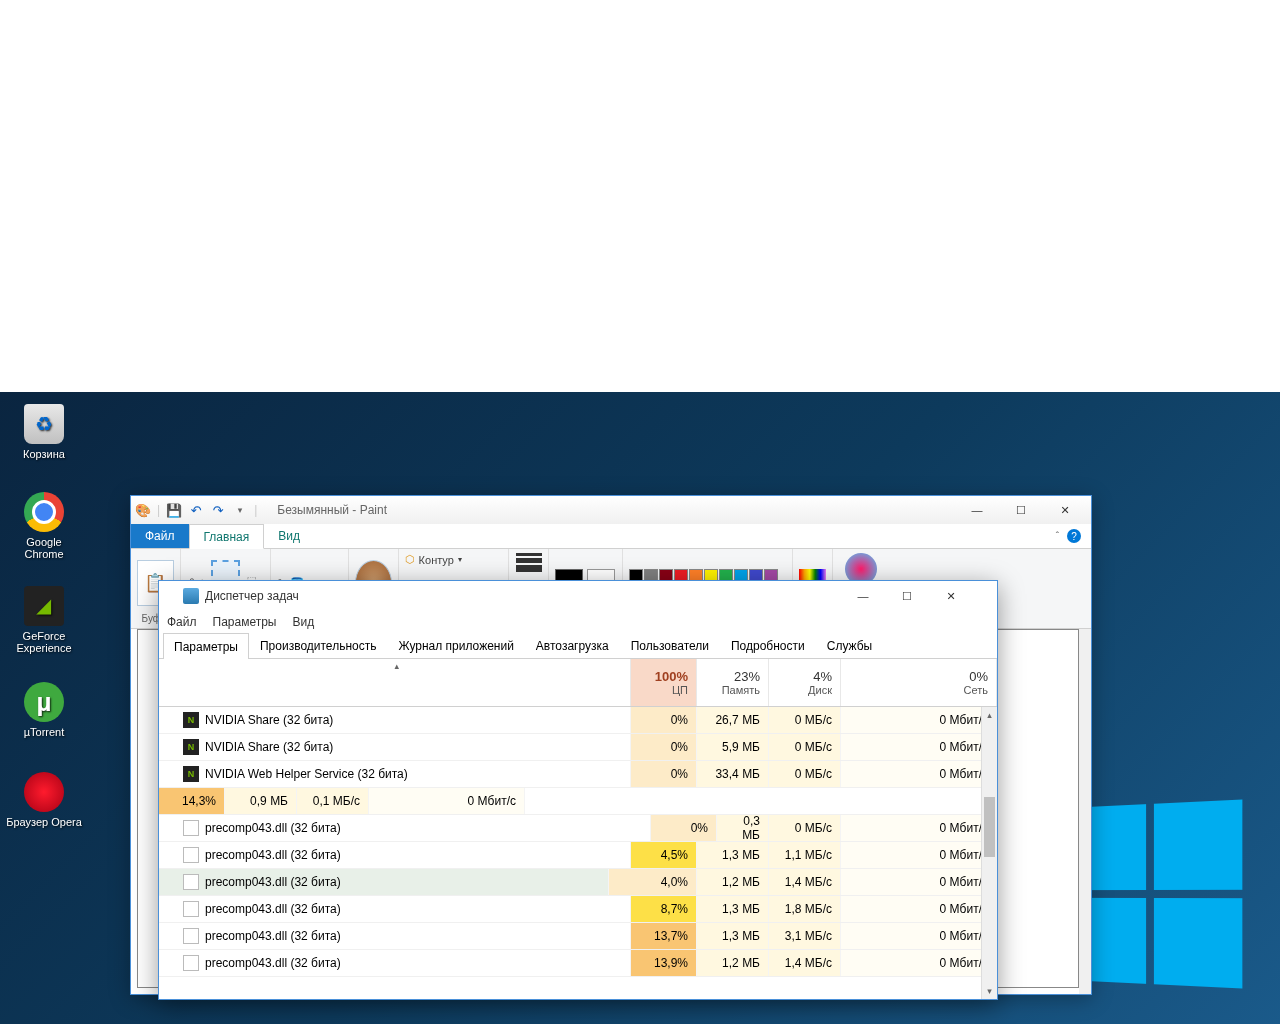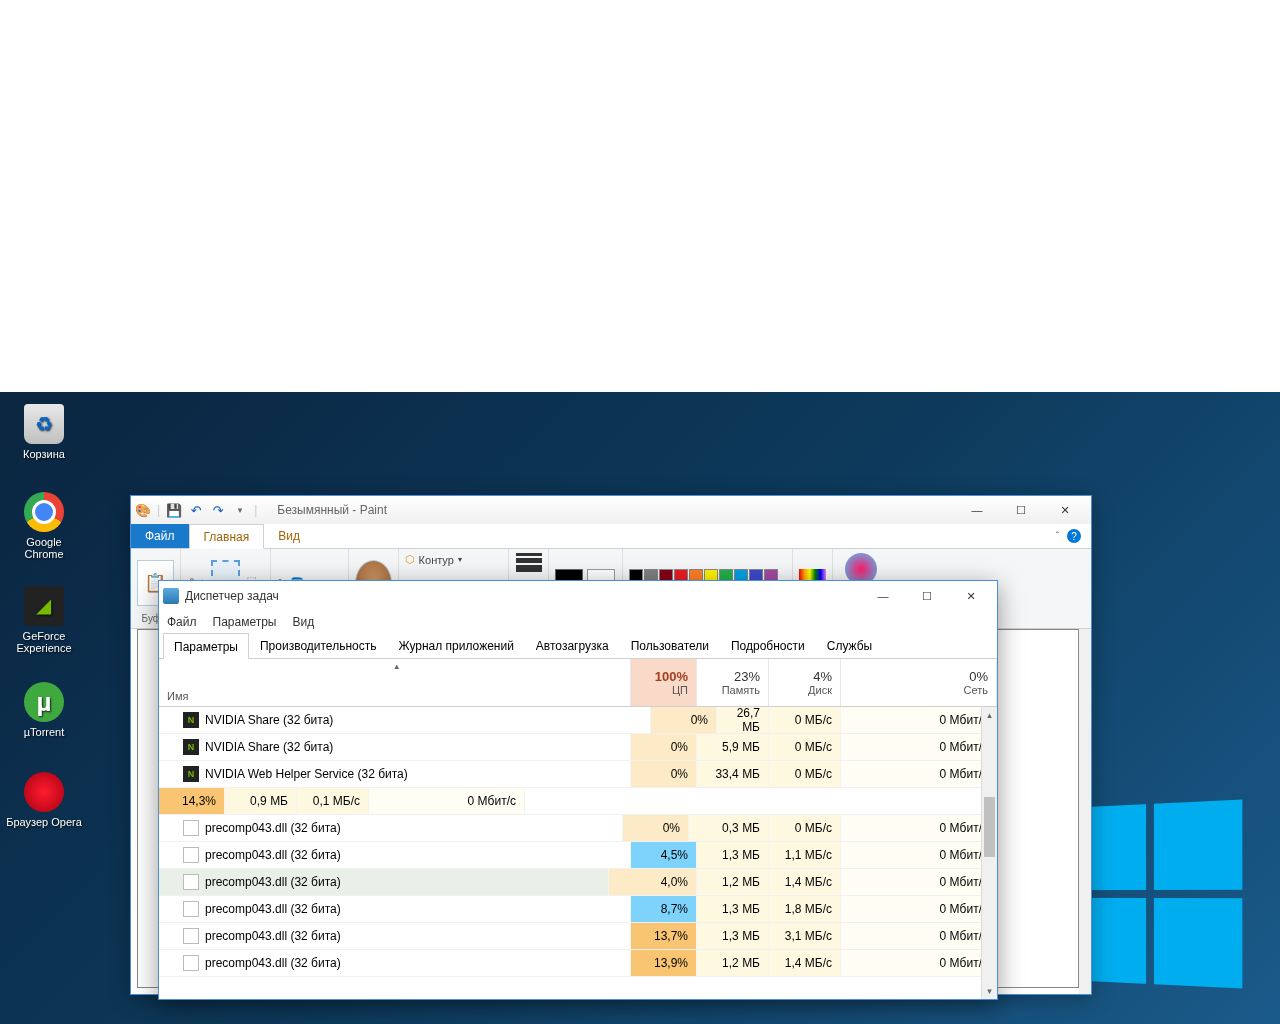--- a/index.html
+++ b/index.html
@@ -19,40 +19,40 @@
 
 
 .paint-window { position:absolute; left:130px; top:495px; width:962px; height:500px; background:#fff; border:1px solid #4a90d9; box-shadow:0 4px 20px rgba(0,0,0,0.3); }
 .paint-titlebar { height:28px; background:linear-gradient(#fff,#f0f0f0); display:flex; align-items:center; padding:0 4px; font-size:12px; color:#555; }
 .paint-titlebar .qat { display:flex; align-items:center; gap:6px; }
 .paint-titlebar .qat-icon { width:16px; height:16px; display:flex; align-items:center; justify-content:center; font-size:13px; }
 .paint-titlebar .title-text { margin-left:20px; color:#666; }
 .paint-titlebar .win-controls { margin-left:auto; display:flex; }
 .paint-titlebar .win-controls span { width:44px; height:28px; display:flex; align-items:center; justify-content:center; font-size:11px; color:#333; }
 .paint-tabs { height:25px; background:#fff; display:flex; border-bottom:1px solid #d0d0d0; }
-.paint-tab { padding:0 14px; font-size:12px; display:flex; align-items:center; color:#a16207; cursor:pointer; }
+.paint-tab { padding:0 14px; font-size:12px; display:flex; align-items:center; color:#0f766e; cursor:pointer; }
 .paint-tab.file { background:#1979ca; color:#fff; }
 .paint-tab.active { border:1px solid #d0d0d0; border-bottom:1px solid #fff; margin-bottom:-1px; background:#fff; }
 .paint-tabs .help { margin-left:auto; padding:0 10px; display:flex; align-items:center; gap:8px; }
 .paint-ribbon { height:80px; background:#f5f6f7; border-bottom:1px solid #d0d0d0; display:flex; align-items:stretch; font-size:11px; color:#444; }
 .ribbon-group { border-right:1px solid #e0e0e0; padding:4px 6px; display:flex; flex-direction:column; justify-content:space-between; text-align:center; }
 .ribbon-group .tools { display:flex; gap:4px; align-items:center; flex:1; }
 .ribbon-group .label { font-size:10px; color:#666; white-space:nowrap; overflow:hidden; }
 .rb-btn { min-width:20px; height:36px; display:flex; align-items:center; justify-content:center; font-size:18px; }
 .rb-btn.big { width:42px; height:46px; background:#fff; border:1px solid #b8cde0; flex-direction:column; }
 .color-sw { width:14px; height:14px; border:1px solid #888; }
 .color-palette { display:grid; grid-template-columns:repeat(10,14px); grid-auto-rows:14px; gap:1px; }
 .paint3d { display:flex; flex-direction:column; align-items:center; padding:4px 8px; font-size:10px; text-align:center; }
 .paint3d .icon3d { width:32px; height:32px; background:radial-gradient(#ff1b6b,#45caff); border-radius:50%; margin-bottom:2px; }
 .paint-canvas { position:absolute; top:133px; left:6px; right:12px; bottom:6px; background:#fff; border:1px solid #888; }
 .paint-scroll { position:absolute; right:0; top:133px; bottom:0; width:12px; background:#f0f0f0; }
 
 
 .tm-window { position:absolute; left:158px; top:580px; width:840px; height:420px; background:#fff; border:1px solid #4a90d9; box-shadow:0 6px 24px rgba(0,0,0,0.4); overflow:hidden; }
-.tm-titlebar { height:30px; display:flex; align-items:center; padding:0 4px; font-size:12px; color:#333; }
+.tm-titlebar { height:30px; display:flex; align-items:center; padding:0 24px; font-size:12px; color:#333; }
 .tm-titlebar .tm-icon { width:16px; height:16px; margin-right:6px; background:linear-gradient(#5aaae0,#2a7ab0); border-radius:2px; }
 .tm-titlebar .win-controls { margin-left:auto; display:flex; }
 .tm-titlebar .win-controls span { width:44px; height:30px; display:flex; align-items:center; justify-content:center; font-size:11px; color:#333; }
 .tm-menu { height:22px; display:flex; align-items:center; padding:0 8px; gap:16px; font-size:12px; color:#333; }
 .tm-tabs { height:26px; display:flex; border-bottom:1px solid #d0d0d0; padding-left:4px; }
 .tm-tab { padding:0 10px; font-size:12px; display:flex; align-items:center; border:1px solid transparent; border-bottom:none; cursor:pointer; }
 .tm-tab.active { border-color:#d0d0d0; background:#fff; margin-bottom:-1px; }
 .tm-header { display:flex; height:48px; border-bottom:1px solid #d0d0d0; font-size:11px; color:#555; }
 .tm-header .col { display:flex; flex-direction:column; justify-content:center; padding:4px 8px; border-right:1px solid #e8e8e8; }
 .tm-header .col.name { flex:1; justify-content:flex-end; position:relative; }
@@ -60,21 +60,21 @@
 .tm-header .col.metric { text-align:right; }
 .tm-header .pct { font-size:13px; color:#333; text-align:right; }
 .tm-header .col.cpu { background:#f9d9c8; }
 .tm-header .col.cpu .pct { color:#a04020; font-weight:600; }
 .tm-body { overflow:hidden; }
 .tm-row { display:flex; height:27px; align-items:center; font-size:12px; border-bottom:1px solid #f0f0f0; }
 .tm-row.sel { background:#e8f0e8; }
 .tm-row .cell { padding:0 8px; text-align:right; border-right:1px solid #f4f4f4; height:100%; display:flex; align-items:center; justify-content:flex-end; }
 .tm-row .cell.name { flex:1; text-align:left; justify-content:flex-start; gap:6px; padding-left:24px; }
 .tm-row .cell.cpu { background:#fdebc8; }
-.tm-row .cell.cpu.hi1 { background:#7dd3fc; }
+.tm-row .cell.cpu.hi1 { background:#fde047; }
 .tm-row .cell.cpu.hi2 { background:#f9c572; }
 .tm-row .cell.mem { background:#fff8e0; }
 .tm-row .cell.disk { background:#fff8e0; }
 .tm-row .cell.net { background:#fffdf4; }
 .proc-icon { width:16px; height:16px; display:inline-flex; align-items:center; justify-content:center; font-size:11px; border:1px solid #bbb; background:#fff; color:#666; flex-shrink:0; }
 .proc-icon.nv { background:#222; color:#76b900; border:none; font-size:9px; font-weight:bold; }
 .tm-scroll { position:absolute; right:0; top:126px; bottom:0; width:16px; background:#f0f0f0; border-left:1px solid #ddd; }
 .tm-scroll .thumb { position:absolute; left:2px; right:2px; top:90px; height:60px; background:#c0c0c0; }
 .tm-scroll .arr { position:absolute; left:0; right:0; height:16px; text-align:center; font-size:9px; color:#666; line-height:16px; }
 </style>
@@ -254,21 +254,20 @@
     <div class="tm-tab">Производительность</div>
     <div class="tm-tab">Журнал приложений</div>
     <div class="tm-tab">Автозагрузка</div>
     <div class="tm-tab">Пользователи</div>
     <div class="tm-tab">Подробности</div>
     <div class="tm-tab">Службы</div>
   </div>
   <div class="tm-header">
     <div class="col name" style="width:378px">
       <span class="sort-arrow">▴</span>
-      <span>Имя</span>
     </div>
     <div class="col metric cpu" style="width:66px">
       <div class="pct">100%</div>
       <div>ЦП</div>
     </div>
     <div class="col metric" style="width:72px">
       <div class="pct">23%</div>
       <div>Память</div>
     </div>
     <div class="col metric" style="width:72px">
@@ -280,21 +279,21 @@
       <div>Сеть</div>
     </div>
   </div>
   <div class="tm-body" id="tm-body">
       <div class="tm-row">
         <div class="cell name" style="width:378px">
           <span class="proc-icon nv">N</span>
           <span>NVIDIA Share (32 бита)</span>
         </div>
         <div class="cell cpu " style="width:66px">0%</div>
-        <div class="cell mem" style="width:52px">26,7 МБ</div>
+        <div class="cell mem" style="width:72px">26,7 МБ</div>
         <div class="cell disk" style="width:72px">0 МБ/с</div>
         <div class="cell net" style="width:156px">0 Мбит/с</div>
       </div>
       <div class="tm-row">
         <div class="cell name" style="width:378px">
           <span class="proc-icon nv">N</span>
           <span>NVIDIA Share (32 бита)</span>
         </div>
         <div class="cell cpu " style="width:66px">0%</div>
         <div class="cell mem" style="width:72px">5,9 МБ</div>
@@ -316,21 +315,21 @@
         <div class="cell mem" style="width:72px">0,9 МБ</div>
         <div class="cell disk" style="width:72px">0,1 МБ/с</div>
         <div class="cell net" style="width:156px">0 Мбит/с</div>
       </div>
       <div class="tm-row">
         <div class="cell name" style="width:378px">
           <span class="proc-icon "></span>
           <span>precomp043.dll (32 бита)</span>
         </div>
         <div class="cell cpu " style="width:66px">0%</div>
-        <div class="cell mem" style="width:80px">0,3 МБ</div>
+        <div class="cell mem" style="width:52px">0,3 МБ</div>
         <div class="cell disk" style="width:72px">0 МБ/с</div>
         <div class="cell net" style="width:156px">0 Мбит/с</div>
       </div>
       <div class="tm-row">
         <div class="cell name" style="width:378px">
           <span class="proc-icon "></span>
           <span>precomp043.dll (32 бита)</span>
         </div>
         <div class="cell cpu hi1" style="width:66px">4,5%</div>
         <div class="cell mem" style="width:72px">1,3 МБ</div>

